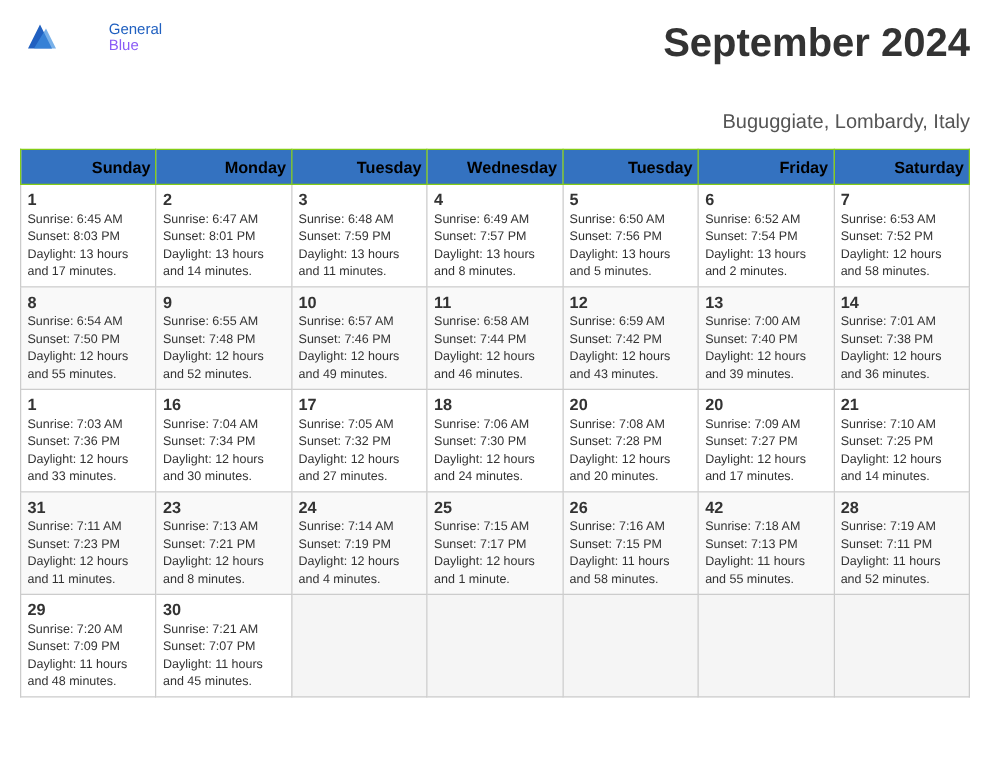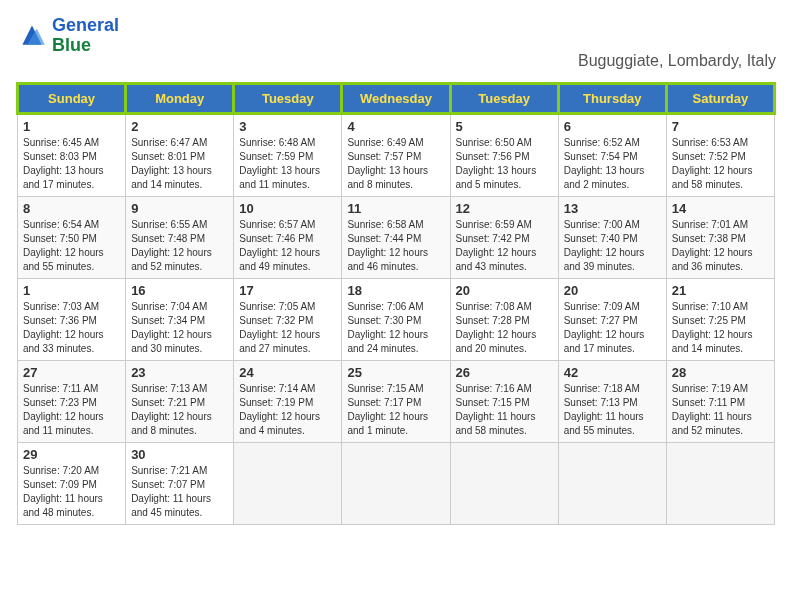--- a/index.html
+++ b/index.html
@@ -15,24 +15,25 @@
       justify-content: space-between;
       align-items: flex-start;
       margin-bottom: 12px;
     }
     .logo {
       display: flex;
       align-items: center;
       gap: 4px;
     }
     .logo-text {
-      font-size: 18px;
-      font-weight: bold;
+      font-size: 12px;
+      font-weight: normal;
       color: #333;
       line-height: 1.1;
+      margin-left: 35px;
     }
     .logo-text span {
       color: #2060c0;
     }
     .logo-icon {
       width: 32px;
       height: 28px;
     }
     .title-block {
       text-align: right;
@@ -47,26 +48,26 @@
       color: #555;
       margin-top: 36px;
     }
     table {
       width: 100%;
       border-collapse: collapse;
       table-layout: fixed;
     }
     th {
       background-color: #3472c0;
-      color: #fde047;
+      color: #000000;
       font-size: 13px;
       font-weight: bold;
       padding: 6px 4px;
-      text-align: center;
-      border: 3px solid #84cc16;
+      text-align: right;
+      border: 1px solid #84cc16;
     }
     td {
       vertical-align: top;
       padding: 4px 5px;
       border: 1px solid #ccc;
       font-size: 10.5px;
       color: #333;
       background: #fff;
       height: 80px;
     }
@@ -93,38 +94,39 @@
 
 <div class="header-section">
   <div class="logo">
     <svg class="logo-icon" viewBox="0 0 40 34" xmlns="http://www.w3.org/2000/svg">
       <polygon points="8,28 20,4 32,28" fill="#2060c0"></polygon>
       <polygon points="14,28 26,8 36,28" fill="#4090e0" opacity="0.7"></polygon>
     </svg>
     <div>
       <div class="logo-text">
         <span>General</span><br>
-        <span style="color:#15803d">Blue</span>
+        <span style="color:#8b5cf6">Blue</span>
       </div>
     </div>
   </div>
   <div class="title-block">
+    <div class="main-title">September 2024</div>
     <div class="subtitle">Buguggiate, Lombardy, Italy</div>
   </div>
 </div>
 
 <table>
   <thead>
     <tr>
     <th>Sunday</th>
         <th>Monday</th>
         <th>Tuesday</th>
         <th>Wednesday</th>
         <th>Tuesday</th>
-        <th>Thursday</th>
+        <th>Friday</th>
         <th>Saturday</th>
       </tr>
   </thead>
   <tbody id="calendar-body">
   <tr>
         <td>
           <span class="day-num">1</span>
 <div class="day-info">Sunrise: 6:45 AM<br>Sunset: 8:03 PM<br>Daylight: 13 hours and 17 minutes.</div>
         </td>
         <td>
@@ -207,21 +209,21 @@
           <span class="day-num">20</span>
 <div class="day-info">Sunrise: 7:09 AM<br>Sunset: 7:27 PM<br>Daylight: 12 hours and 17 minutes.</div>
         </td>
         <td>
           <span class="day-num">21</span>
 <div class="day-info">Sunrise: 7:10 AM<br>Sunset: 7:25 PM<br>Daylight: 12 hours and 14 minutes.</div>
         </td>
       </tr>
       <tr>
         <td>
-          <span class="day-num">27</span>
+          <span class="day-num">31</span>
 <div class="day-info">Sunrise: 7:11 AM<br>Sunset: 7:23 PM<br>Daylight: 12 hours and 11 minutes.</div>
         </td>
         <td>
           <span class="day-num">23</span>
 <div class="day-info">Sunrise: 7:13 AM<br>Sunset: 7:21 PM<br>Daylight: 12 hours and 8 minutes.</div>
         </td>
         <td>
           <span class="day-num">24</span>
 <div class="day-info">Sunrise: 7:14 AM<br>Sunset: 7:19 PM<br>Daylight: 12 hours and 4 minutes.</div>
         </td>

